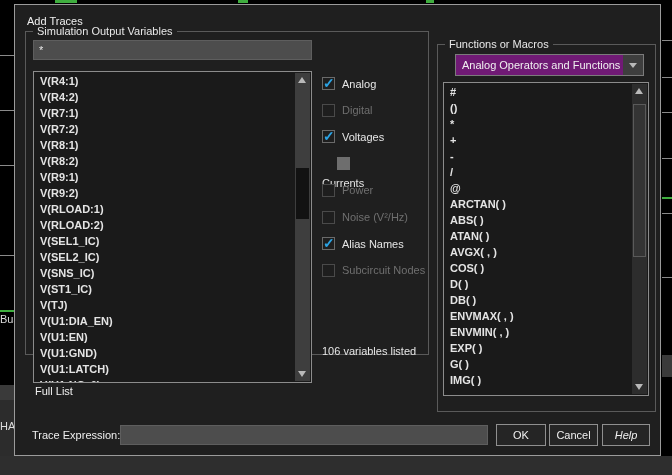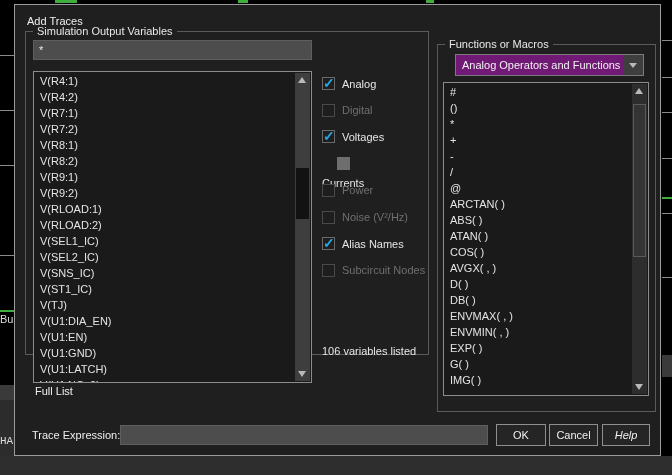--- a/index.html
+++ b/index.html
@@ -46,21 +46,21 @@
 
   .listbox {
     position:absolute; background:#1a1a1a; border:1px solid #8c8c8c;
     overflow:hidden;
   }
   .vars-list { left:7px; top:39px; width:279px; height:312px; }
   .fn-list   { left:5px;  top:37px; width:206px; height:314px; }
   .list-inner { position:absolute; left:0; top:1px; right:16px; bottom:0; overflow:hidden; }
   .list-item {
     height:16px; line-height:16px; padding-left:6px; color:#e4e4e4;
-    white-space:nowrap; cursor:default;
+    white-space:nowrap; cursor:default;font-weight:bold;
   }
 
   
   .vscroll { position:absolute; top:1px; bottom:1px; right:1px; width:15px; }
   .vars-list .vscroll { background:#3e3e3e; }
   .fn-list .vscroll { background:#2d2d2d; }
   .scroll-arrow { position:absolute; left:0; width:15px; height:15px; }
   .scroll-arrow.up { top:0; } .scroll-arrow.down { bottom:0; }
   .scroll-arrow::after {
     content:""; position:absolute; left:3px; border-left:4.5px solid transparent;
@@ -129,21 +129,21 @@
 <div class="bg-dash" style="left:426px; width:8px;"></div>
 
 <div class="wire" style="left:0; top:55px; width:14px;"></div>
 <div class="wire" style="left:0; top:110px; width:14px;"></div>
 <div class="wire" style="left:0; top:165px; width:14px;"></div>
 <div class="wire" style="left:0; top:255px; width:14px;"></div>
 <div class="wire green" style="left:0; top:310px; width:14px;"></div>
 <div class="bg-text" style="left:0; top:313px;">Bus</div>
 <div class="bg-block" style="left:0; top:385px; width:14px; height:15px;"></div>
 <div class="left-panel"></div>
-<div class="bg-text" style="left:0; top:435px; z-index:2;font-family:Liberation Mono, monospace;">HA</div>
+<div class="bg-text" style="left:0; top:420px; z-index:2;">HA</div>
 
 <div class="wire" style="left:662px; top:40px; width:10px;"></div>
 <div class="wire" style="left:662px; top:77px; width:10px;"></div>
 <div class="wire" style="left:662px; top:112px; width:10px;"></div>
 <div class="wire" style="left:662px; top:158px; width:10px;"></div>
 <div class="wire green" style="left:662px; top:197px; width:10px;"></div>
 <div class="wire" style="left:662px; top:213px; width:10px;"></div>
 <div class="wire" style="left:662px; top:277px; width:10px;"></div>
 <div class="bg-block" style="left:662px; top:355px; width:10px; height:22px;"></div>
 
@@ -240,22 +240,22 @@
           <div class="list-item">#</div>
           <div class="list-item">()</div>
           <div class="list-item">*</div>
           <div class="list-item">+</div>
           <div class="list-item">-</div>
           <div class="list-item">/</div>
           <div class="list-item">@</div>
           <div class="list-item">ARCTAN( )</div>
           <div class="list-item">ABS( )</div>
           <div class="list-item">ATAN( )</div>
+          <div class="list-item">AVGX( , )</div>
           <div class="list-item">COS( )</div>
-          <div class="list-item">AVGX( , )</div>
           <div class="list-item">D( )</div>
           <div class="list-item">DB( )</div>
           <div class="list-item">ENVMAX( , )</div>
           <div class="list-item">ENVMIN( , )</div>
           <div class="list-item">EXP( )</div>
           <div class="list-item">G( )</div>
           <div class="list-item">IMG( )</div>
         </div>
       <div class="vscroll">
         <div class="scroll-arrow up"></div>

